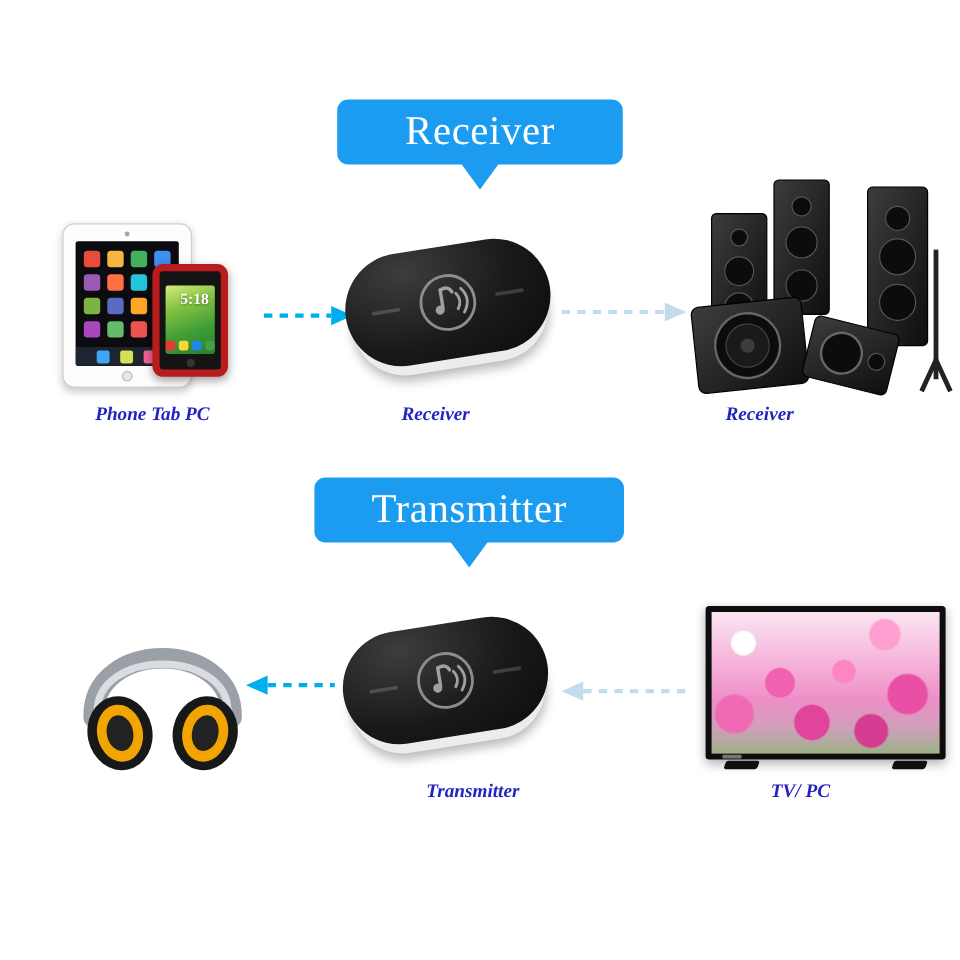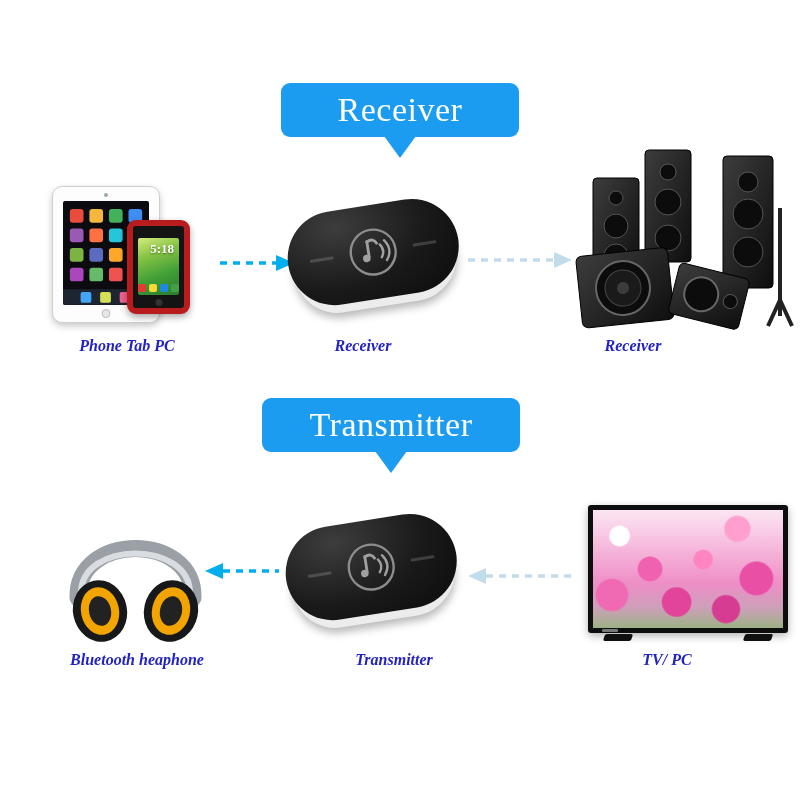--- a/index.html
+++ b/index.html
@@ -244,17 +244,16 @@
     <line x1="20" y1="11" x2="106" y2="11" stroke="#c2dcec" stroke-width="3.5" stroke-dasharray="7 6"></line>
   </svg>
 
   <div class="tv abs" style="left:588px;top:505px">
     <div class="screen"></div>
     <span class="logo"></span>
   </div>
   <div class="tv-foot" style="left:604px;top:634px;width:28px"></div>
   <div class="tv-foot" style="left:744px;top:634px;width:28px"></div>
 
-  <div class="caption" style="left:137px;top:651px">Bluetooth heaphone</div>
   <div class="caption" style="left:394px;top:651px">Transmitter</div>
   <div class="caption" style="left:667px;top:651px">TV/ PC</div>
 
 </div>
 
 </body></html>

